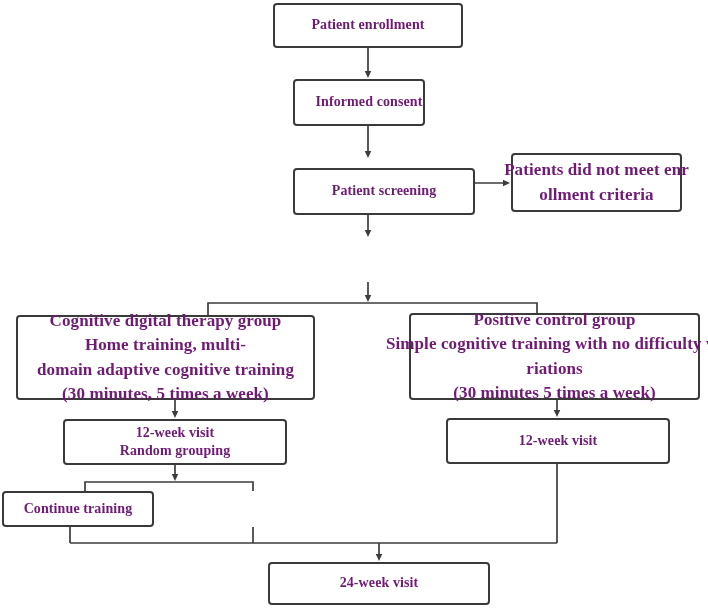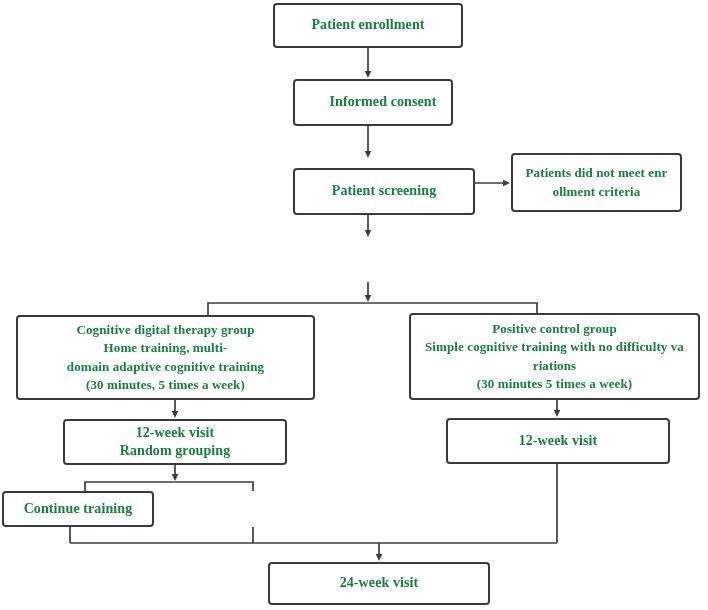--- a/index.html
+++ b/index.html
@@ -29,32 +29,32 @@
     background: #ffffff;
     border: 2px solid #3a3a3a;
     border-radius: 4px;
     display: flex;
     align-items: center;
     justify-content: center;
     text-align: center;
     font-weight: bold;
     font-size: 14px;
     line-height: 1.3;
-    color: #15803d;
+    color: #701a75;
     white-space: pre;
     z-index: 1;
     letter-spacing: 0.1px;
   }
   .node.sm {
-    font-size: 13px;
+    font-size: 17px;
     line-height: 1.42;
   }
   
   #n-enrollment   { left: 273px; top:   3px; width: 190px; height: 45px; }
-  #n-consent      { left: 293px; top:  79px; width: 160px; height: 47px; padding-left: 20px; }
+  #n-consent      { left: 293px; top:  79px; width: 132px; height: 47px; padding-left: 20px; }
   #n-screening    { left: 293px; top: 152px; width: 182px; height: 47px; margin-top: 16px; }
   #n-exclusion    { left: 511px; top: 153px; width: 171px; height: 59px; }
   #n-baseline     { left: 257px; top: 238px; width: 221px; height: 44px; }
   #n-intervention { left:  16px; top: 315px; width: 299px; height: 85px; }
   #n-control      { left: 409px; top: 313px; width: 291px; height: 87px; }
   #n-visit12-left { left:  63px; top: 419px; width: 224px; height: 46px; }
   #n-visit12-right{ left: 446px; top: 418px; width: 224px; height: 46px; }
   #n-continue     { left:   2px; top: 491px; width: 152px; height: 36px; }
   #n-termination  { left: 193px; top: 491px; width: 135px; height: 36px; }
   #n-visit24      { left: 268px; top: 562px; width: 222px; height: 43px; text-align: center; }

